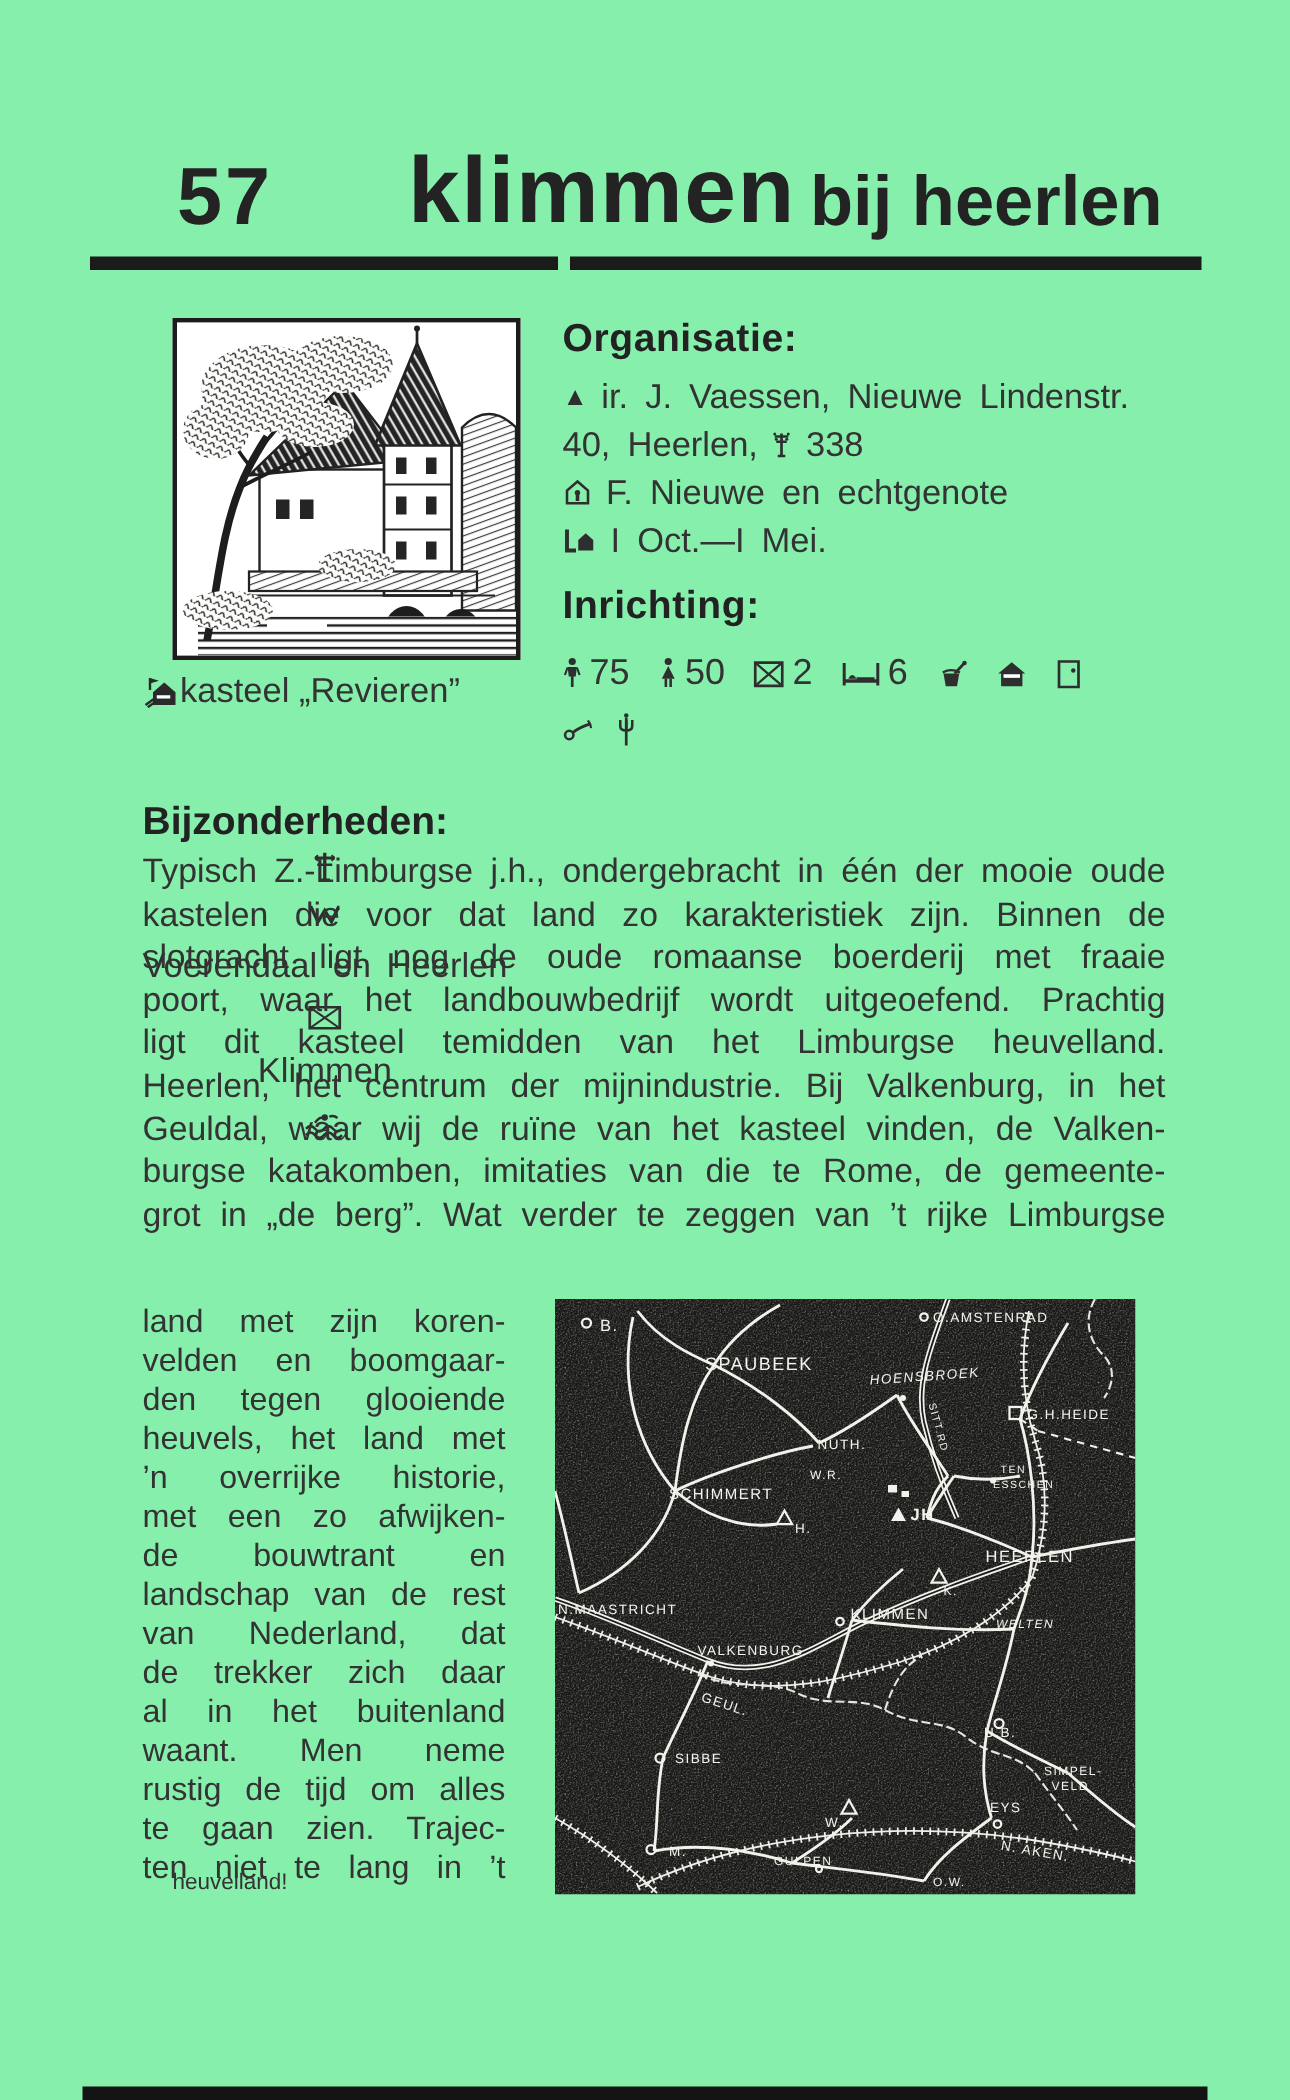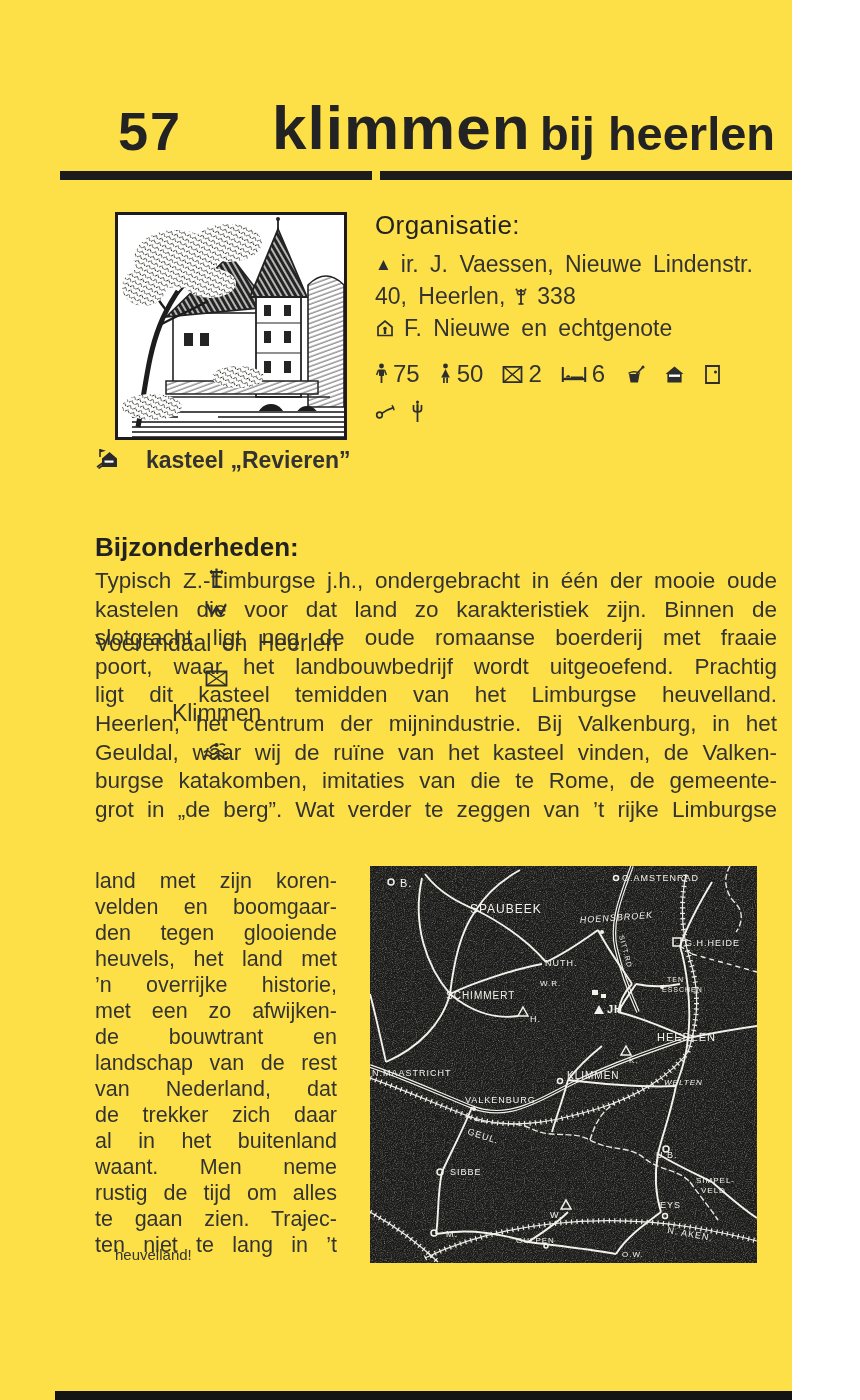--- a/index.html
+++ b/index.html
@@ -1,33 +1,33 @@
 <!DOCTYPE html>
 <html><head>
 <meta charset="utf-8">
 <style>
   html,body{margin:0;padding:0;background:#ffffff;}
-  .page{position:relative;width:792px;height:1400px;background:#fde047;overflow:hidden;
+  .page{position:relative;width:860px;height:1400px;background:#86efac;overflow:hidden;
         font-family:"Liberation Sans","DejaVu Sans",sans-serif;color:#2c2c2c;}
   
   .title-num{position:absolute;left:118px;top:100px;font-size:54px;font-weight:bold;letter-spacing:2px;color:#232323;}
   .title-main{position:absolute;left:272px;top:92px;font-size:62px;font-weight:bold;letter-spacing:1px;color:#232323;}
   .title-sub{position:absolute;left:540px;top:106px;font-size:47px;font-weight:bold;color:#232323;}
   .rule{position:absolute;top:171px;height:9px;background:#1b1b1b;}
   .rule-left{left:60px;width:312px;}
   .rule-right{left:380px;width:421px;}
   .bottom-rule{position:absolute;left:55px;top:1391px;width:750px;height:9px;background:#141414;}
   
   .figure{position:absolute;left:115px;top:212px;width:232px;height:228px;border:3px solid #1c1c1c;
           box-sizing:border-box;background:#fff;}
   .figure svg{display:block;width:100%;height:100%;}
-  .caption{position:absolute;left:96px;top:447px;display:flex;align-items:flex-start;gap:26px;font-size:23px;color:#333;font-weight:bold;}
+  .caption{position:absolute;left:96px;top:447px;display:flex;align-items:center;gap:0;font-size:23px;color:#333;}
   
   .rcol{position:absolute;left:375px;top:210px;width:432px;}
-  .sec-h{font-size:26px;font-weight:normal;letter-spacing:.4px;margin:0 0 7px 0;color:#222;}
+  .sec-h{font-size:26px;font-weight:bold;letter-spacing:.4px;margin:0 0 7px 0;color:#222;}
   .row{display:flex;align-items:center;gap:9px;font-size:23px;line-height:32px;word-spacing:5px;color:#333;}
   .tri{font-size:17px;line-height:1;color:#2e2e2e;}
   .inr-row{display:flex;align-items:center;font-size:24px;margin:16px 0 12px 0;color:#333;text-align:center;}
   .inr-item{display:flex;align-items:center;gap:5px;margin-right:19px;}
   .pr-row{display:flex;align-items:center;gap:13px;font-size:23px;word-spacing:5px;color:#333;margin-bottom:6px;}
   
   .bijz-h{position:absolute;left:95px;top:532px;font-size:26px;font-weight:bold;color:#222;}
   .transport{position:absolute;left:95px;top:566px;display:flex;align-items:center;gap:13px;font-size:23px;word-spacing:4px;color:#333;flex-direction:column;}
   .para1{position:absolute;left:95px;top:567px;width:682px;font-size:22.5px;line-height:28.6px;
          white-space:pre-line;text-align:justify;text-align-last:justify;color:#333;}
@@ -148,21 +148,29 @@
       <span>338</span>
     </div>
     <div class="row">
       <svg class="ic" width="20" height="20" viewBox="0 0 20 20">
         <path d="M3,17.5 V9 L10,3 L17,9 V17.5 z" fill="none" stroke="#2e2e2e" stroke-width="1.7"></path>
         <circle cx="10" cy="10.5" r="1.8" fill="#2e2e2e"></circle>
           <path d="M10,12 v4" stroke="#2e2e2e" stroke-width="2.4"></path>
       </svg>
       <span>F. Nieuwe en echtgenote</span>
     </div>
-
+    <div class="row">
+      <svg class="ic" width="23" height="20" viewBox="0 0 23 20">
+        <path d="M3,3 V17 H9" fill="none" stroke="#2e2e2e" stroke-width="2.6"></path>
+        <path d="M10.5,17 V10 L15.5,5.5 L20.5,10 V17 z" fill="#2e2e2e"></path>
+      </svg>
+      <span>I Oct.—I Mei.</span>
+    </div>
+
+    <div class="sec-h" style="margin-top:12px;">Inrichting:</div>
     <div class="inr-row">
       <span class="inr-item">
         <svg class="ic" width="13" height="22" viewBox="0 0 13 22">
           <circle cx="6.5" cy="3" r="2.4" fill="#2e2e2e"></circle>
           <path d="M3.4,6.6 H9.6 L8.8,13 H7.4 V20 H5.6 V13 H4.2 z" fill="#2e2e2e"></path>
           <path d="M3.4,7 L1.6,12 M9.6,7 L11.4,12" stroke="#2e2e2e" stroke-width="1.4"></path>
         </svg>
         <span>75</span>
       </span>
       <span class="inr-item">

